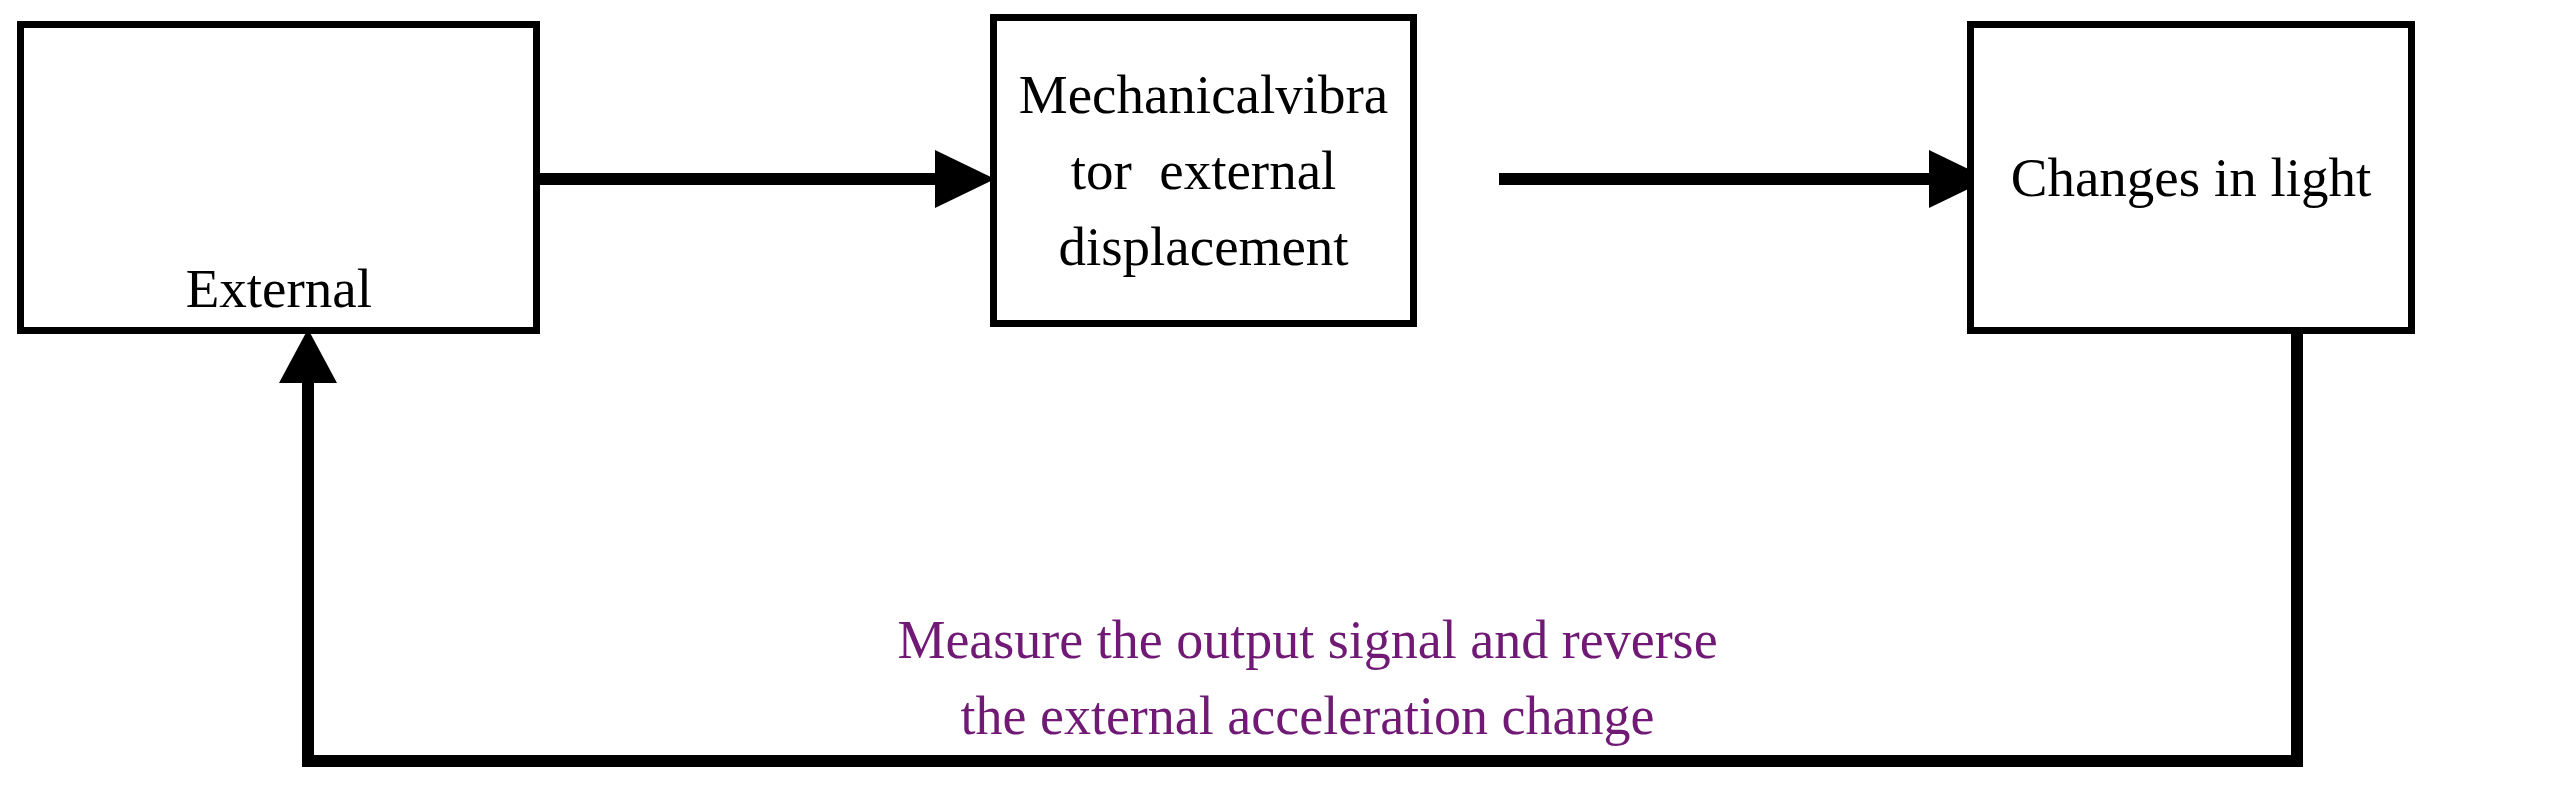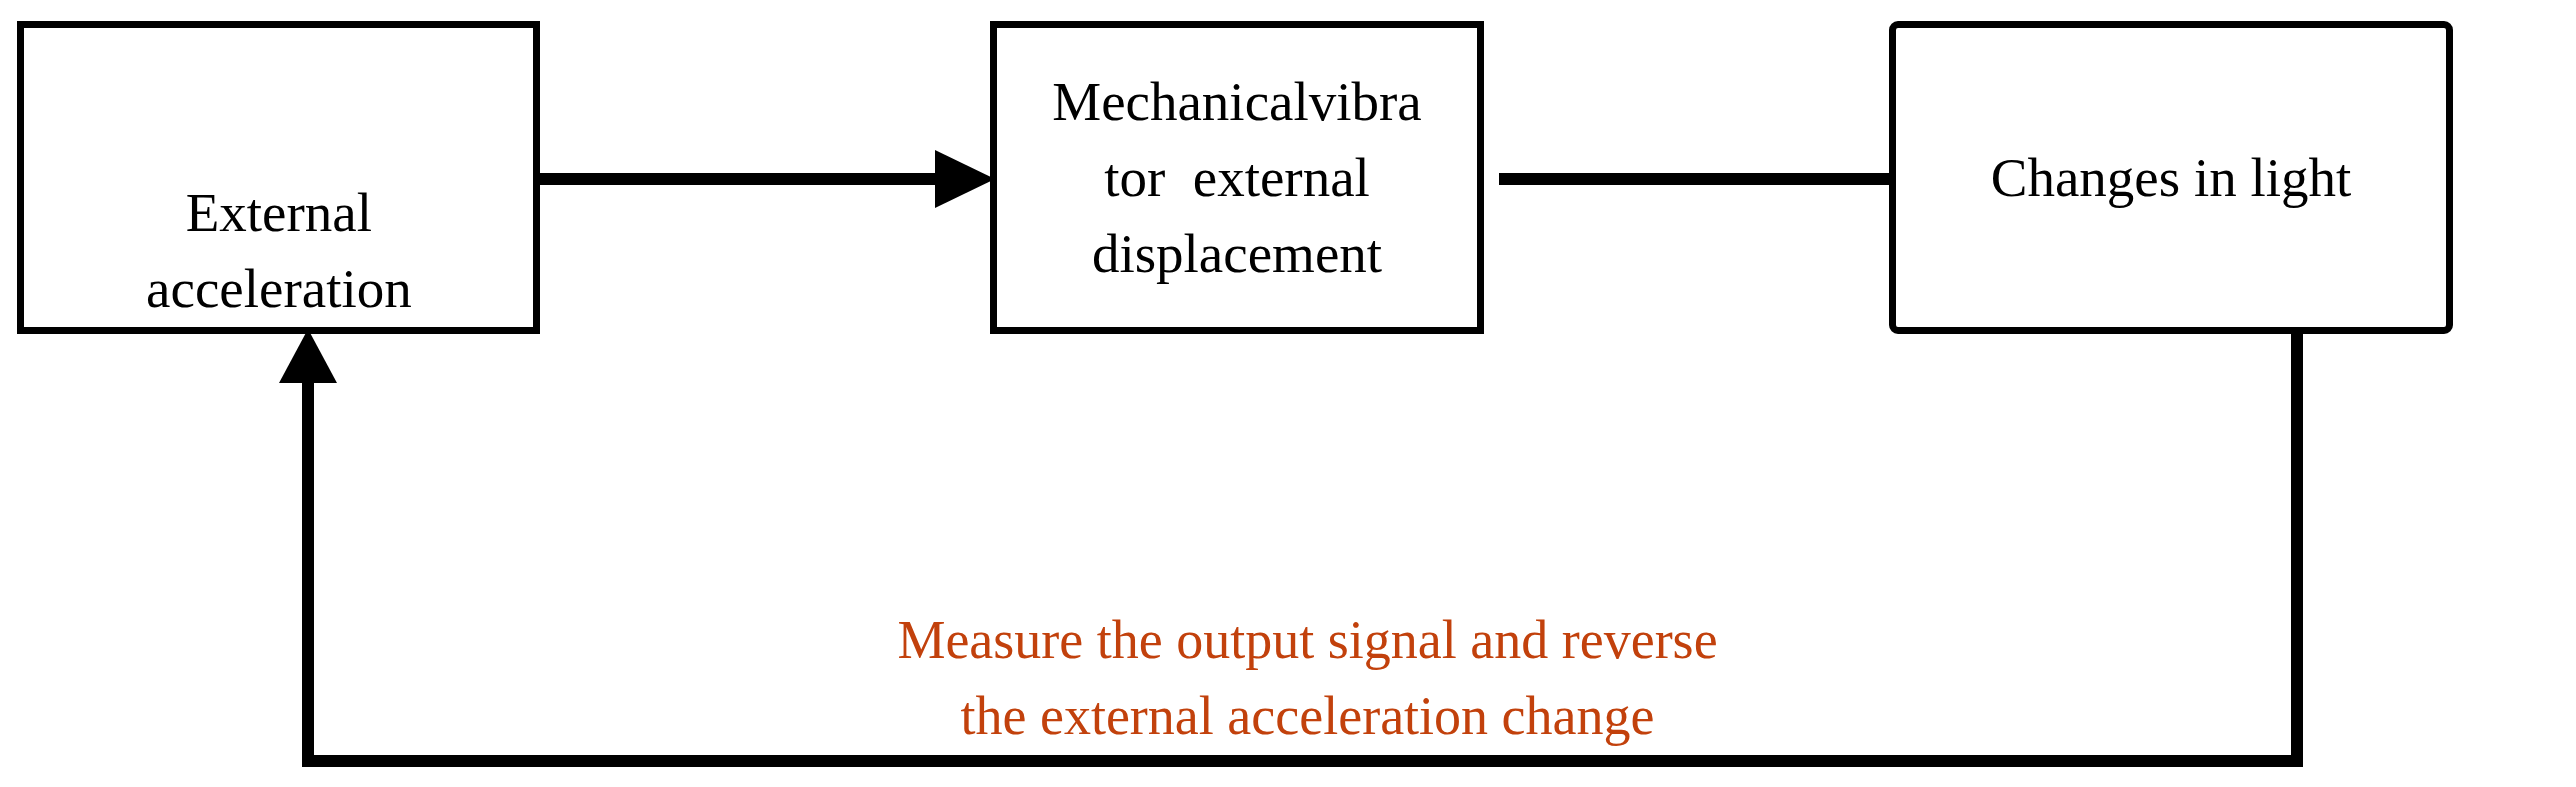--- a/index.html
+++ b/index.html
@@ -29,22 +29,22 @@
   .box-line {
     display: block;
     color: #000000;
     font-size: 55px;
     line-height: 76px;
     white-space: pre;
     text-align: center;
     letter-spacing: 0px;
   }
   #box-1 { left: 17.4px;   top: 21px; width: 523px; height: 313px; justify-content: flex-end; }
-  #box-2 { left: 990px; top: 21px; width: 494px; height: 313px; justify-content: center; }
-  #box-3 { left: 1889px; top: 21px; width: 564px; height: 313px; border-radius: 9px; }
+  #box-2 { left: 990px; top: 14px; width: 427px; height: 313px; justify-content: center; }
+  #box-3 { left: 1967px; top: 21px; width: 448px; height: 313px; }
 
   
   .arrow-shaft {
     position: absolute;
     background: #000000;
   }
   .h-shaft { height: 11.6px; }
   .v-shaft { width: 11.6px; }
 
   .arrow-head {
@@ -77,34 +77,33 @@
   
   #feedback-caption {
     position: absolute;
     left: 562px;
     top: 602px;
     width: 1491px;
     text-align: center;
   }
   #feedback-caption .cap-line {
     display: block;
-    color: #c2410c;
+    color: #701a75;
     font-size: 54px;
     line-height: 76px;
     white-space: pre;
   }
 </style>
 </head>
 <body>
 
 <div id="canvas">
 
   <div class="proc-box" id="box-1">
     <span class="box-line">External</span>
-    <span class="box-line">acceleration</span>
   </div>
 
   <div class="arrow-shaft h-shaft" id="arrow-1-shaft"></div>
   <div class="arrow-head head-right" id="arrow-1-head"></div>
 
   <div class="proc-box" id="box-2">
     <span class="box-line">Mechanicalvibra</span>
     <span class="box-line">tor  external</span>
     <span class="box-line">displacement</span>
   </div>

